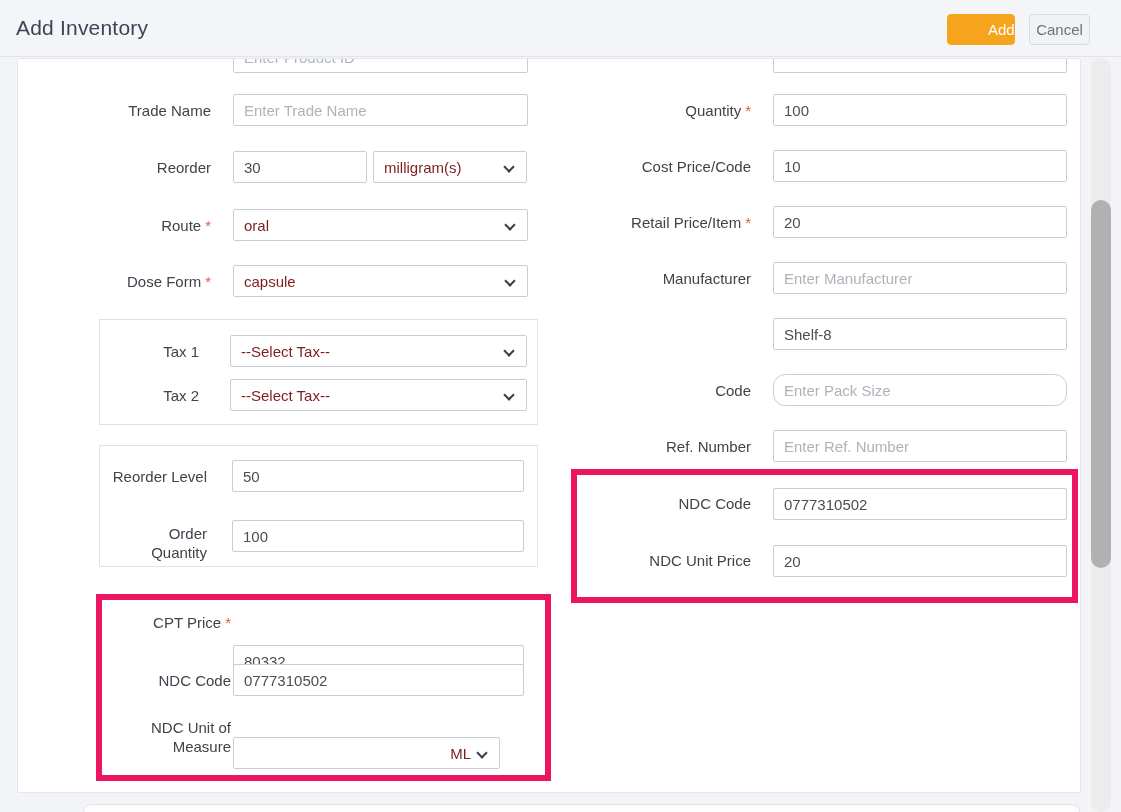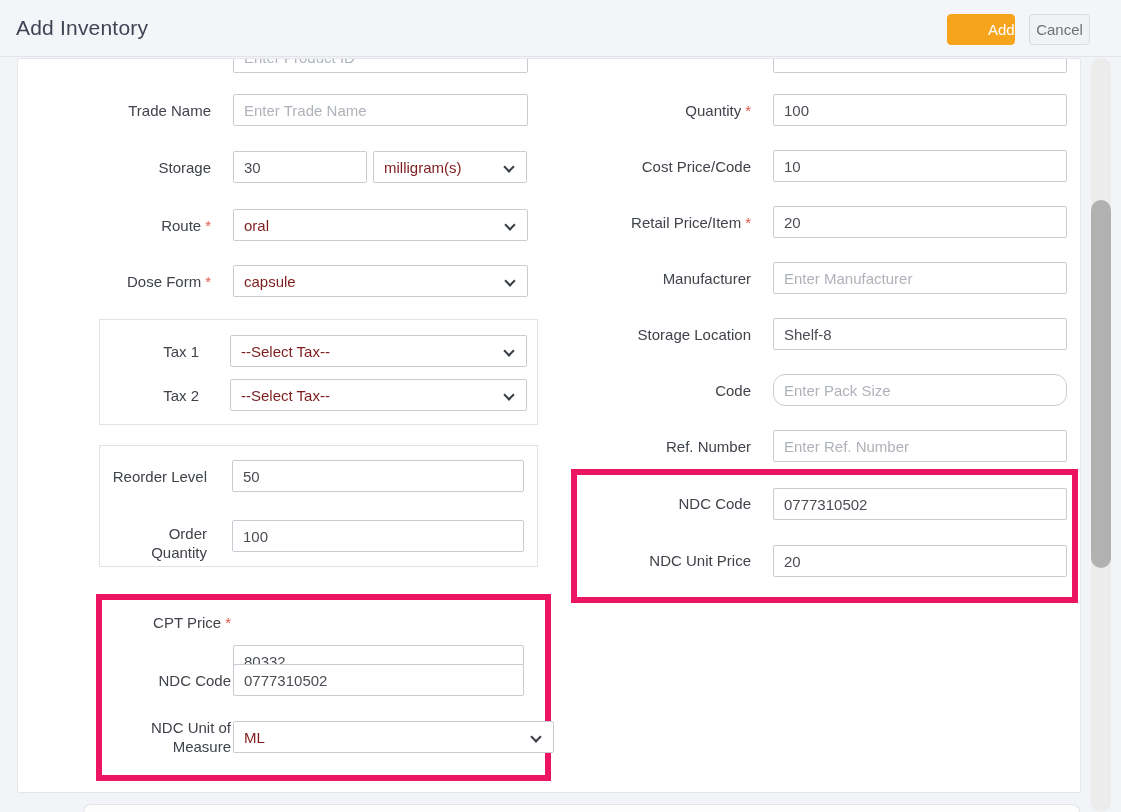--- a/index.html
+++ b/index.html
@@ -93,21 +93,21 @@
 </div>
 
 <div class="card">
 
   <input class="inp inp-l" style="top: -18px;" placeholder="Enter Product ID">
   <input class="inp inp-r" style="top: -18px;">
 
   <div class="lbl lbl-l" style="top:42px;"><span>Trade Name</span></div>
   <input class="inp inp-l" style="top: 35px;" placeholder="Enter Trade Name">
 
-  <div class="lbl lbl-l" style="top:99px;"><span>Storage</span></div>
+  <div class="lbl lbl-l" style="top:99px;"><span>Reorder</span></div>
   <input class="inp" style="left: 215px; width: 134px; top: 92px;" value="30">
   <div class="sel" style="left:355px; width:154px; top:92px;">
     <span>milligram(s)</span>
     <span class="chev"></span>
   </div>
 
   <div class="lbl lbl-l" style="top:157px;"><span>Route</span><span class="req">*</span></div>
   <div class="sel inp-l" style="top:150px;">
     <span>oral</span>
     <span class="chev"></span>
@@ -138,39 +138,38 @@
     <div class="lbl" style="left:10px; width:97px; top:78px;">Order Quantity</div>
     <input class="inp" style="left: 132px; width: 292px; top: 74px;" value="100">
   </div>
 
   <div class="hlbox" style="left:78px; top:535px; width:455px; height:187px;">
     <div class="lbl" style="left:8px; width:121px; top:13px;"><span>CPT Price</span><span class="req">*</span></div>
     <input class="inp" style="left: 131px; width: 291px; top: 6px; margin-top: 39px;" value="80332">
     <div class="lbl" style="left:8px; width:121px; top:71px;">NDC Code</div>
     <input class="inp" style="left: 131px; width: 291px; top: 64px;" value="0777310502">
     <div class="lbl" style="left:8px; width:121px; top:118px;">NDC Unit of Measure</div>
-    <div class="sel" style="left:131px; width:321px; top:121px;">
+    <div class="sel" style="left:131px; width:267px; top:137px;justify-content:flex-end;">
       <span>ML</span>
       <span class="chev"></span>
     </div>
   </div>
 
   <div class="lbl lbl-r" style="top:42px;"><span>Quantity</span><span class="req">*</span></div>
   <input class="inp inp-r" style="top: 35px;" value="100">
 
   <div class="lbl lbl-r" style="top:98px;">Cost Price/Code</div>
   <input class="inp inp-r" style="top: 91px;" value="10">
 
   <div class="lbl lbl-r" style="top:154px;"><span>Retail Price/Item</span><span class="req">*</span></div>
   <input class="inp inp-r" style="top: 147px;" value="20">
 
   <div class="lbl lbl-r" style="top:210px;">Manufacturer</div>
   <input class="inp inp-r" style="top: 203px;" placeholder="Enter Manufacturer">
 
-  <div class="lbl lbl-r" style="top:266px;">Storage Location</div>
   <input class="inp inp-r" style="top: 259px;" value="Shelf-8">
 
   <div class="lbl lbl-r" style="top:322px;">Code</div>
   <input class="inp inp-r" style="top: 315px; border-radius: 12px;" placeholder="Enter Pack Size">
 
   <div class="lbl lbl-r" style="top:378px;">Ref. Number</div>
   <input class="inp inp-r" style="top: 371px;" placeholder="Enter Ref. Number">
 
   <div class="hlbox" style="left:553px; top:410px; width:507px; height:134px;">
     <div class="lbl" style="left:0px; width:174px; top:19px;">NDC Code</div>

